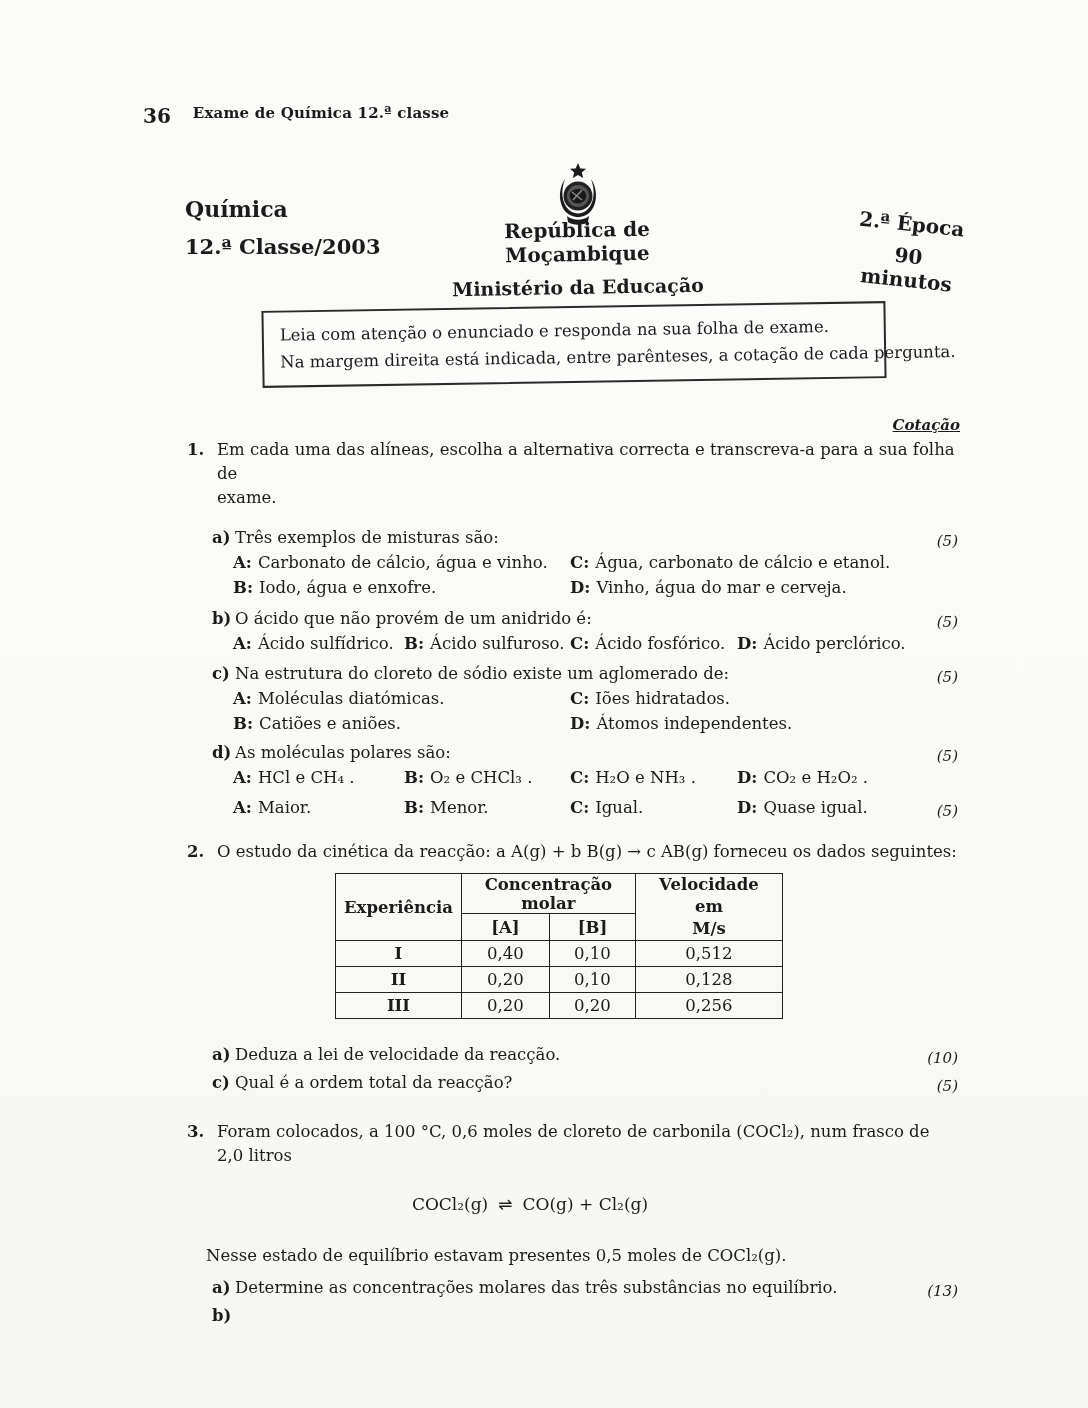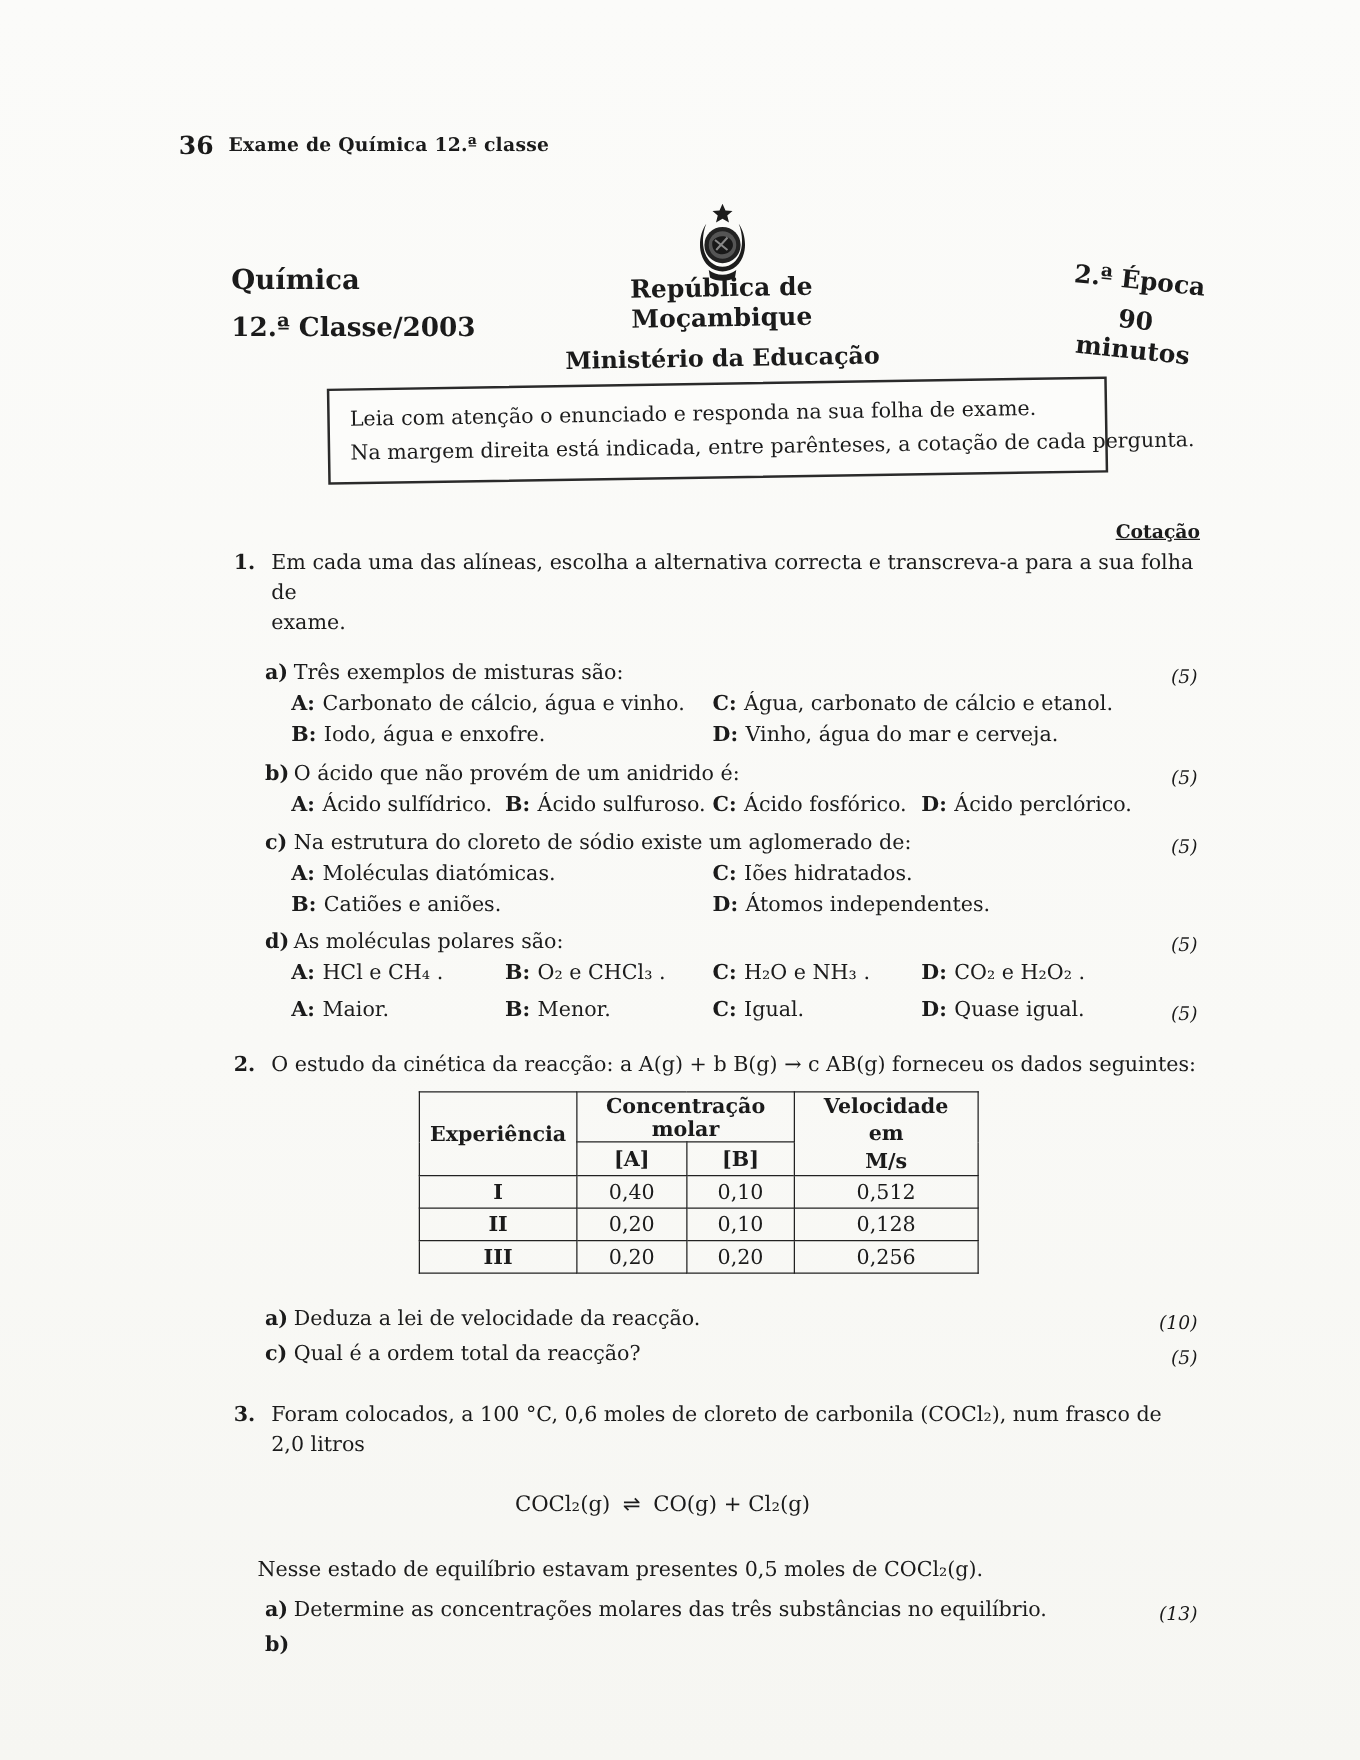--- a/index.html
+++ b/index.html
@@ -14,30 +14,30 @@
     width: 1088px;
     height: 1408px;
     background: linear-gradient(180deg, #fbfbf9 0%, #f9f9f6 60%, #f6f6f2 100%);
     overflow: hidden;
   }
   b, .b { font-weight: bold; }
 
   
   .runhead {
     position: absolute; left: 143px; top: 104px;
-    display: flex; align-items: center; gap: 12px;
+    display: flex; align-items: flex-start; gap: 22px;
   }
   .runhead .pno { font-size: 20px; font-weight: bold; }
   .runhead .rh-label { font-size: 15px; font-weight: bold; letter-spacing: 0.2px; }
 
   
   .emblem { position: absolute; left: 555px; top: 163px; width: 46px; height: 64px; }
 
   
-  .hdr-left { position: absolute; left: 185px; top: 211px; }
+  .hdr-left { position: absolute; left: 185px; top: 196px; }
   .hdr-left .subject { font-size: 22px; font-weight: bold; }
   .hdr-left .classyear { font-size: 21px; font-weight: bold; margin-top: 12px; }
 
   .hdr-center {
     position: absolute; left: 445px; top: 218px; width: 265px;
     text-align: center; transform: rotate(-1deg);
   }
   .hdr-center .country { font-size: 20px; font-weight: bold; }
   .hdr-center .ministry { font-size: 19px; font-weight: bold; margin-top: 10px; }
 
@@ -54,21 +54,21 @@
     border: 2px solid #2a2a2a;
     padding: 9px 16px 10px 16px;
     transform: rotate(-0.9deg);
     background: rgba(255,255,255,0.35);
   }
   .notice .nline { font-size: 16.5px; line-height: 27px; white-space: nowrap; }
 
   
   .cotacao {
     position: absolute; right: 128px; top: 416px;
-    font-size: 15px; font-weight: bold; 
+    font-size: 15px; font-weight: bold; font-style: italic;
     text-decoration: underline;
   }
 
   
   .content { position: absolute; left: 185px; top: 438px; width: 775px; font-size: 16.5px; }
   .q-head { position: relative; line-height: 24px; }
   .q-num { position: absolute; left: 2px; top: 0; font-weight: bold; }
   .q-text { margin-left: 32px; }
 
   .item { position: relative; margin-left: 27px; line-height: 25px; }

